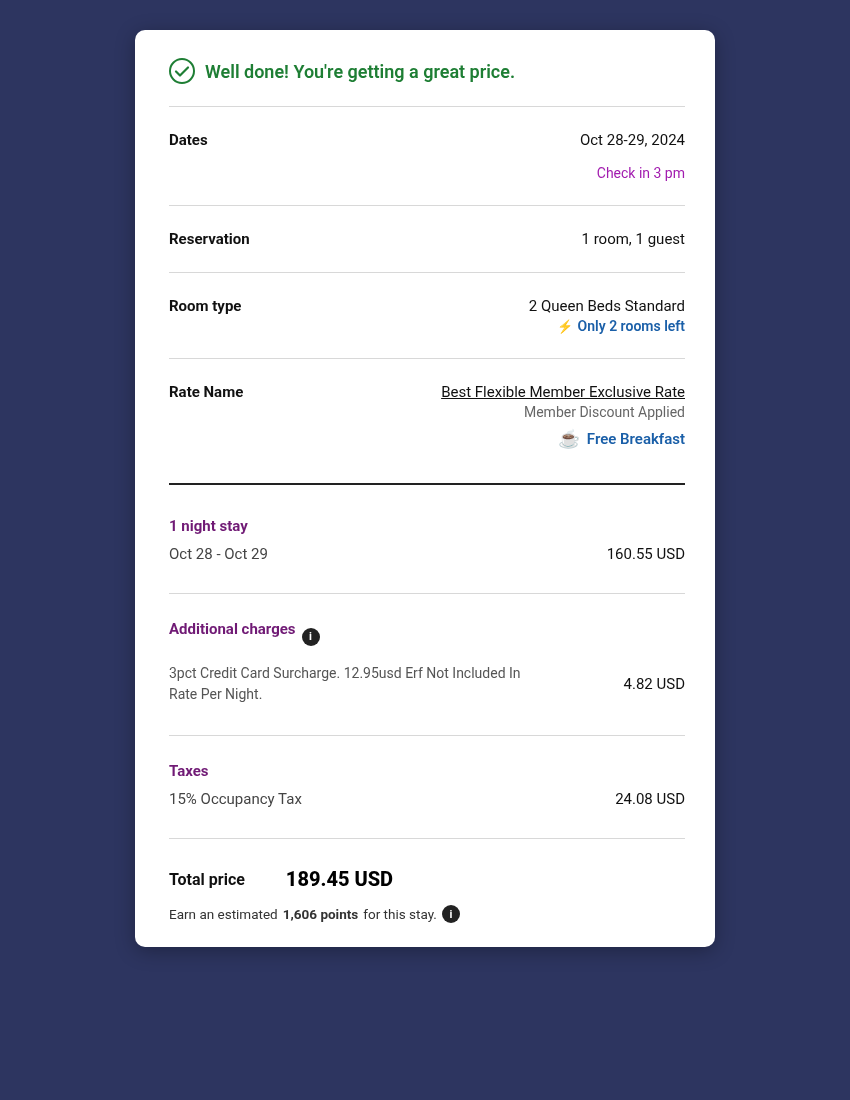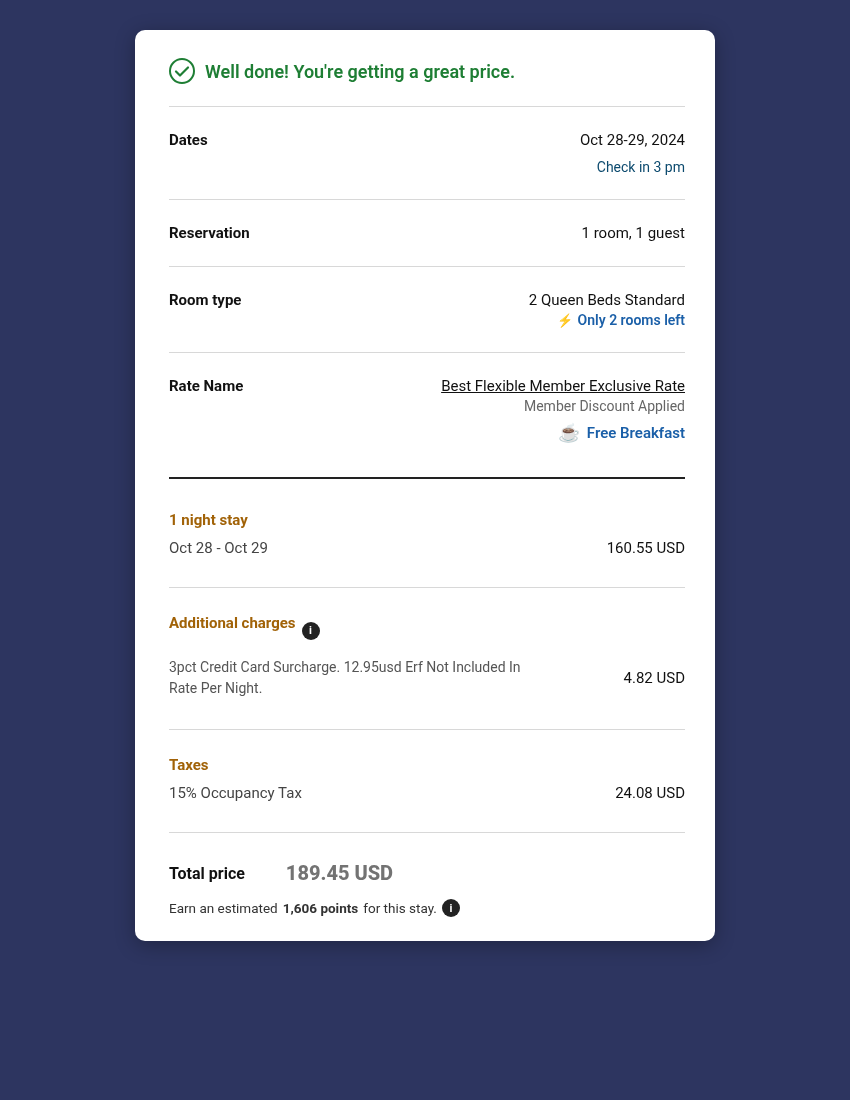--- a/index.html
+++ b/index.html
@@ -68,23 +68,23 @@
     }
 
     .row-value {
       text-align: right;
       font-size: 15px;
       color: #111;
     }
 
     .row-value .sub {
       display: block;
-      color: #0c4a6e;
+      color: #a21caf;
       font-size: 14px;
-      margin-top: 10px;
+      margin-top: 16px;
     }
 
     .urgency {
       color: #1a5fa8;
       font-size: 14px;
       font-weight: 600;
       margin-top: 3px;
       display: flex;
       align-items: center;
       gap: 4px;
@@ -110,21 +110,21 @@
       color: #1a5fa8;
       font-size: 15px;
       font-weight: 600;
       margin-top: 8px;
       justify-content: flex-end;
     }
 
     .section-heading {
       font-size: 15px;
       font-weight: 700;
-      color: #a16207;
+      color: #701a75;
       margin-bottom: 6px;
     }
 
     .price-row {
       display: flex;
       justify-content: space-between;
       align-items: center;
       padding: 4px 0;
     }
 
@@ -154,21 +154,21 @@
 
     .total-label {
       font-size: 16px;
       font-weight: 700;
       color: #111;
     }
 
     .total-value {
       font-size: 20px;
       font-weight: 800;
-      color: #737373;
+      color: #000000;
     }
 
     .points-row {
       font-size: 13.5px;
       color: #333;
       padding-top: 8px;
       display: flex;
       align-items: center;
       gap: 5px;
     }

